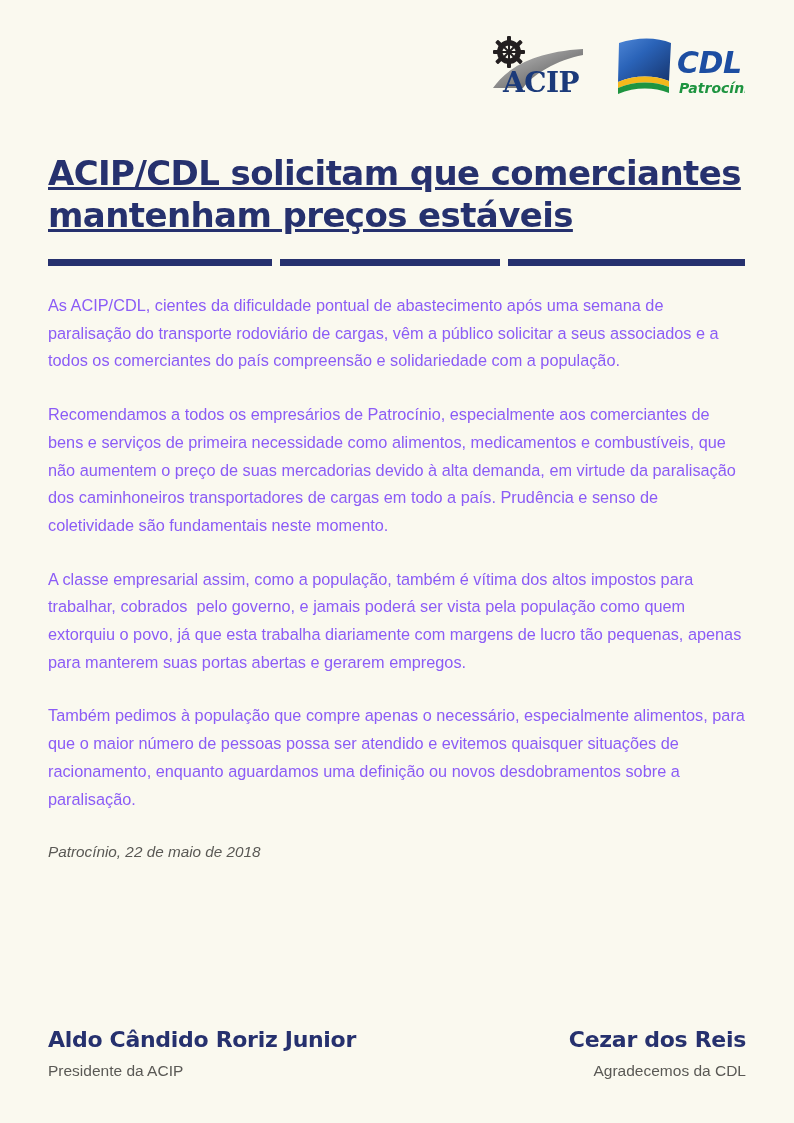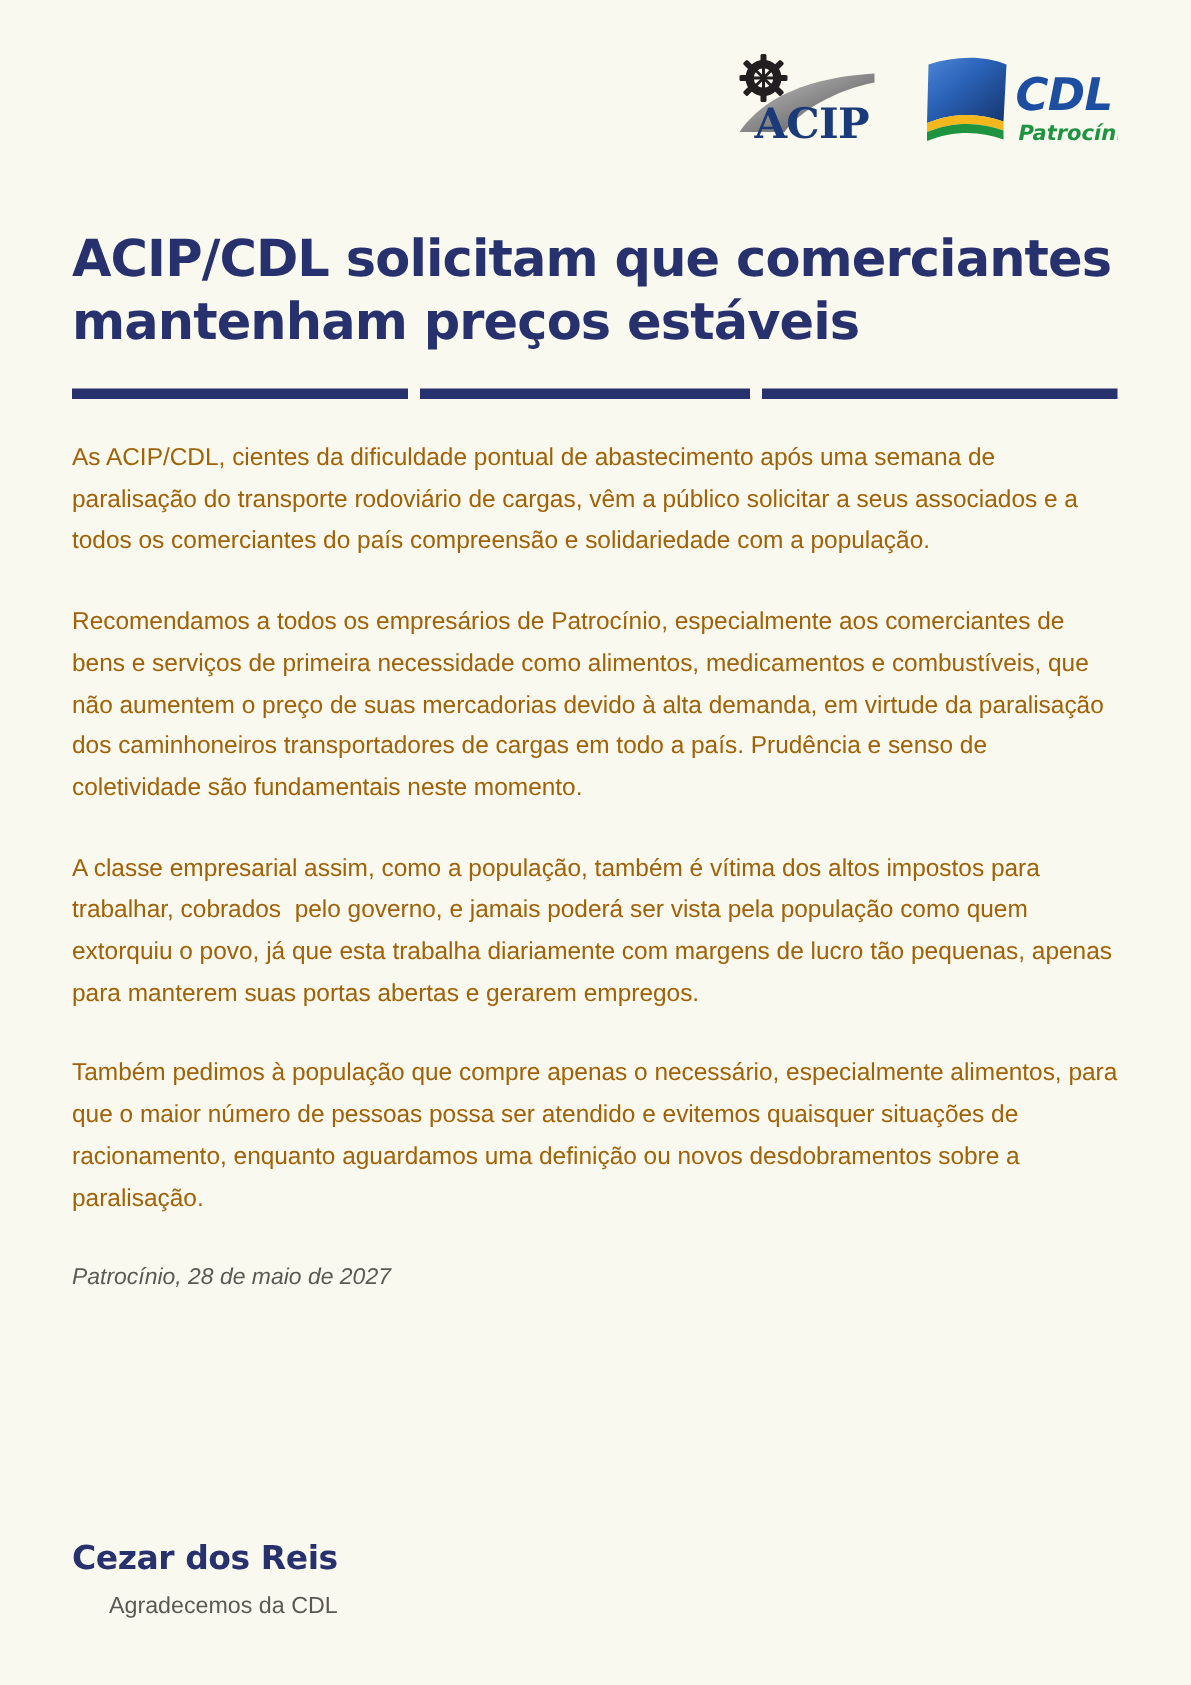--- a/index.html
+++ b/index.html
@@ -46,20 +46,21 @@
     width: 700px;
   }
   .doc-title {
     margin: 0;
     font-family: "DejaVu Sans", sans-serif;
     font-weight: bold;
     font-size: 34px;
     line-height: 1.24;
     letter-spacing: -0.6px;
     color: #26316e;
+    text-decoration: underline;
   }
 
   
   .divider {
     position: absolute;
     top: 259px;
     left: 48px;
     width: 697px;
     height: 7px;
     display: flex;
@@ -77,21 +78,21 @@
   .body-copy {
     position: absolute;
     top: 292px;
     left: 48px;
     width: 700px;
   }
   .body-copy p {
     margin: 0 0 26px 0;
     font-size: 16.3px;
     line-height: 1.70;
-    color: #a16207;
+    color: #8b5cf6;
     white-space: pre-wrap;
   }
   .body-copy p.dateline {
     font-style: italic;
     font-size: 15.3px;
     margin-top: 2px;
     margin-bottom: 0;
     color: #5a5955;
   }
 
@@ -200,23 +201,27 @@
     <span class="seg seg2"></span>
     <span class="gap"></span>
     <span class="seg seg3"></span>
   </div>
 
   <div class="body-copy">
     <p>As ACIP/CDL, cientes da dificuldade pontual de abastecimento após uma semana de paralisação do transporte rodoviário de cargas, vêm a público solicitar a seus associados e a todos os comerciantes do país compreensão e solidariedade com a população.</p>
     <p>Recomendamos a todos os empresários de Patrocínio, especialmente aos comerciantes de bens e serviços de primeira necessidade como alimentos, medicamentos e combustíveis, que não aumentem o preço de suas mercadorias devido à alta demanda, em virtude da paralisação dos caminhoneiros transportadores de cargas em todo a país. Prudência e senso de coletividade são fundamentais neste momento.</p>
     <p>A classe empresarial assim, como a população, também é vítima dos altos impostos para trabalhar, cobrados  pelo governo, e jamais poderá ser vista pela população como quem extorquiu o povo, já que esta trabalha diariamente com margens de lucro tão pequenas, apenas para manterem suas portas abertas e gerarem empregos.</p>
     <p>Também pedimos à população que compre apenas o necessário, especialmente alimentos, para que o maior número de pessoas possa ser atendido e evitemos quaisquer situações de racionamento, enquanto aguardamos uma definição ou novos desdobramentos sobre a paralisação.</p>
-    <p class="dateline">Patrocínio, 28 de maio de 2027</p>
+    <p class="dateline">Patrocínio, 22 de maio de 2018</p>
   </div>
 
   <div class="signatures">
+    <div class="sig left">
+      <div class="sig-name">Aldo Cândido Roriz Junior</div>
+      <div class="sig-role">Presidente da ACIP</div>
+    </div>
     <div class="sig right">
       <div class="sig-name">Cezar dos Reis</div>
       <div class="sig-role">Agradecemos da CDL</div>
     </div>
   </div>
 
 </div>
 
 </body></html>

